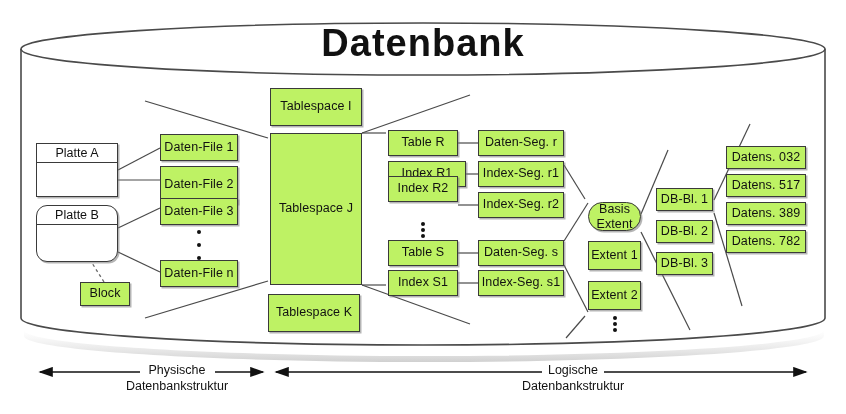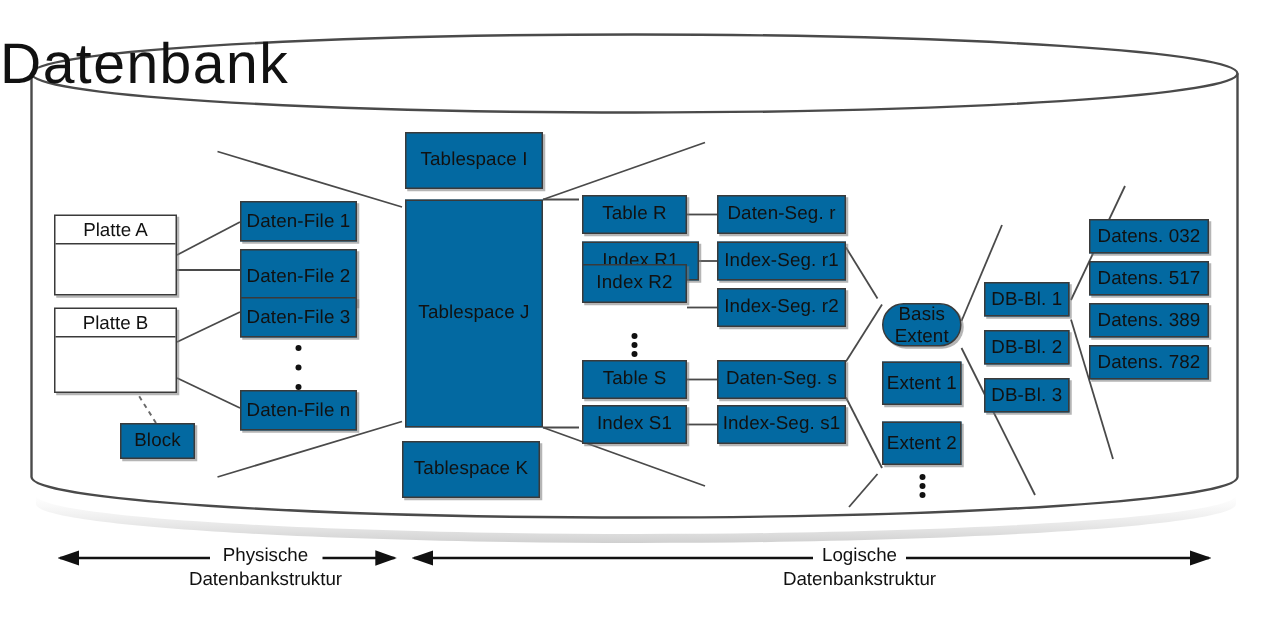--- a/index.html
+++ b/index.html
@@ -8,39 +8,39 @@
     width:846px;height:414px;
     background:#ffffff;
     overflow:hidden;
     font-family:"Liberation Sans", sans-serif;
   }
   #svg-layer{position:absolute;left:0;top:0;width:846px;height:414px;}
   .box{
     position:absolute;
     box-sizing:border-box;
     border:1.2px solid #3a3a3a;
-    background:#0369a1;
+    background:#bef264;
     display:flex;
     align-items:center;
     justify-content:center;
     text-align:center;
     color:#111;
     font-size:12.5px;
     line-height:1.08;
     letter-spacing:.1px;
     box-shadow:1.5px 1.5px 0 rgba(120,120,120,.55);
   }
   .box.two-line{flex-direction:column;line-height:1.15;}
   .title{
     position:absolute;
     left:0;right:0;
     top:22px;
-    text-align:left;
+    text-align:center;
     font-size:38px;
-    font-weight:normal;
+    font-weight:bold;
     letter-spacing:1px;
     color:#111;
   }
   .axis-label{
     position:absolute;
     text-align:center;
     font-size:12.5px;
     color:#111;
     line-height:1.25;
   }
@@ -172,21 +172,21 @@
       <path d="M604,372 L806,372" marker-end="url(#arrowEnd)"></path>
     </g>
   </svg>
 
   <div class="title">Datenbank</div>
 
   <div class="platte-inner" style="left:36px;top:143px;width:82px;height:54px;">
     <div class="platte-cap">Platte A</div>
   </div>
 
-  <div class="platte-inner" style="left:36px;top:205px;width:82px;height:57px;">
+  <div class="platte-inner" style="left:36px;top:205px;width:82px;height:57px;border-radius:11px;">
     <div class="platte-cap">Platte B</div>
   </div>
 
   <div class="box" style="left:80px;top:282px;width:50px;height:24px;">Block</div>
 
   <div class="box" style="left:160px;top:134px;width:78px;height:27px;">Daten-File 1</div>
   <div class="box" style="left:160px;top:166px;width:78px;height:38px;">Daten-File 2</div>
   <div class="box" style="left:160px;top:198px;width:78px;height:27px;">Daten-File 3</div>
   <div class="vdots" style="left:193px;top:230px;width:12px;height:30px;">
     <i></i>

